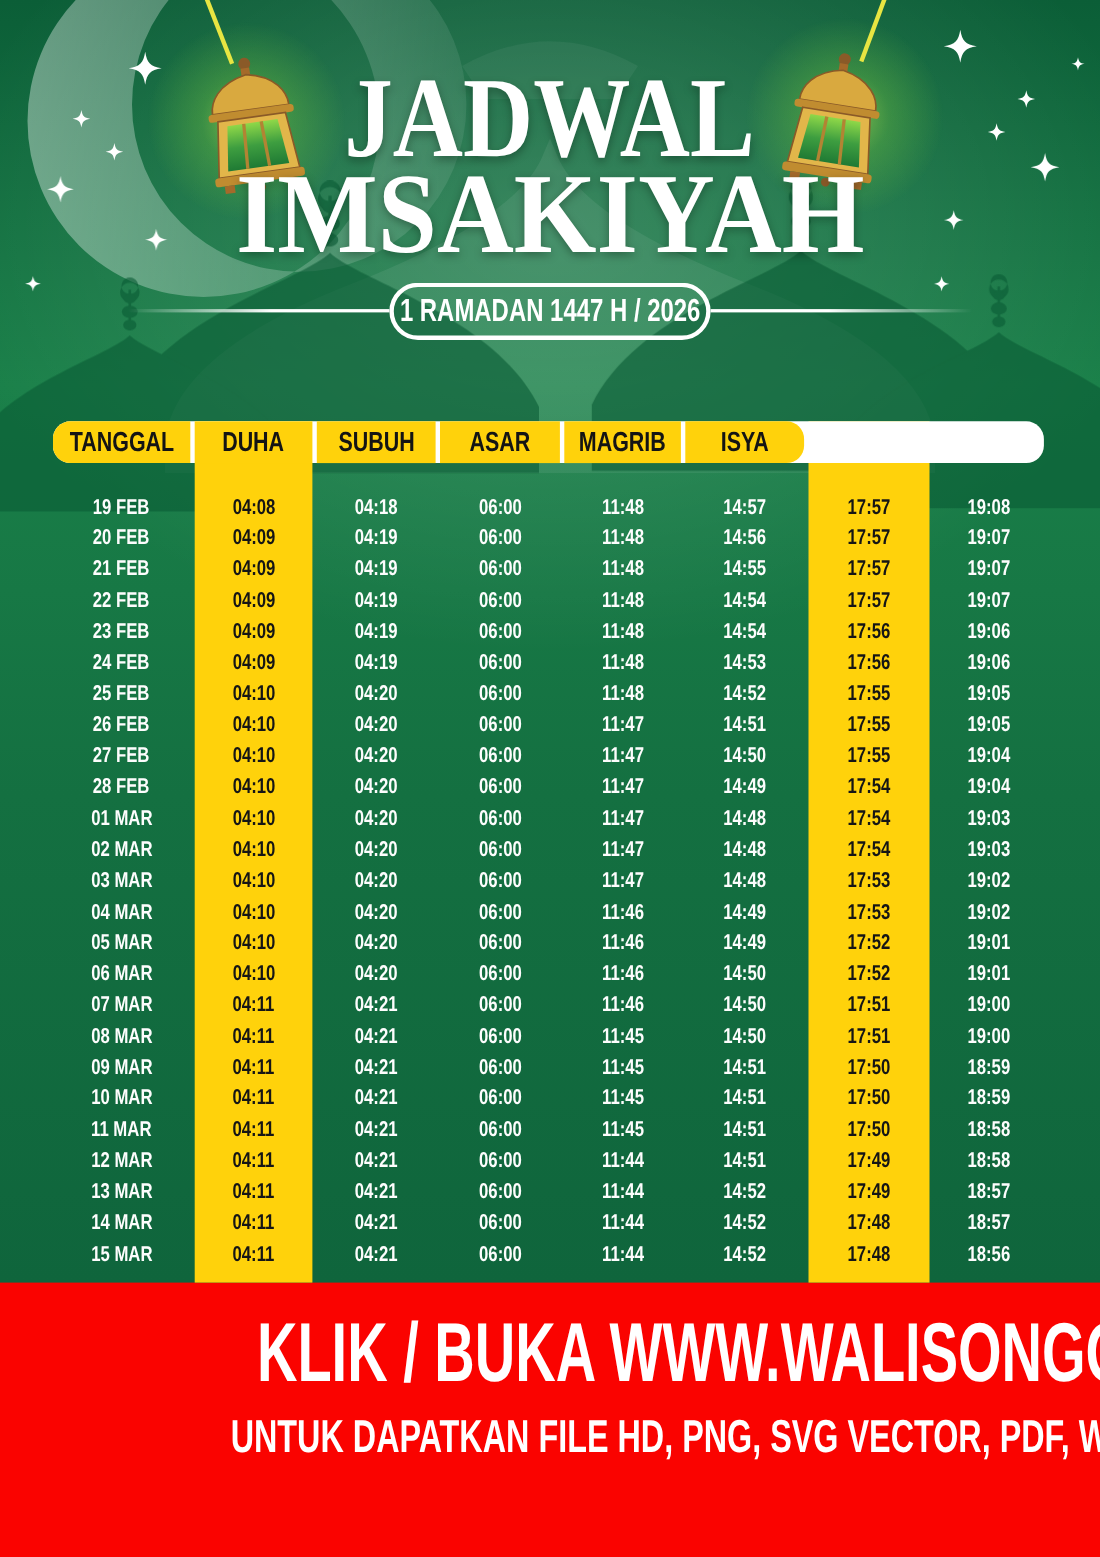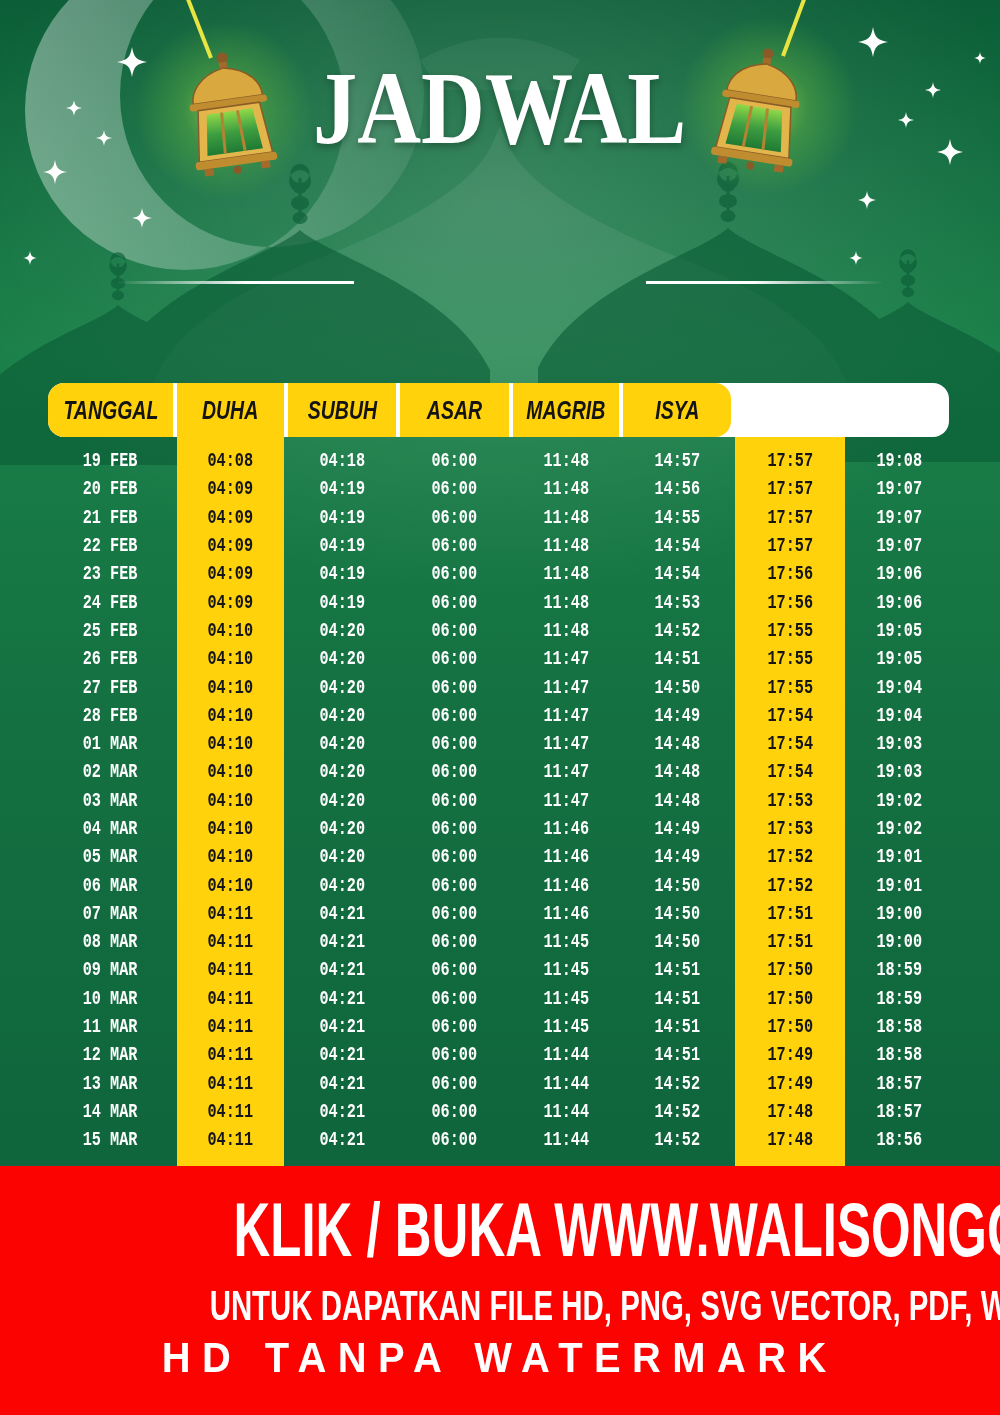--- a/index.html
+++ b/index.html
@@ -29,30 +29,30 @@
   .badge-line{position:absolute;top:281px;height:3px;width:238px;}
   .bl-left{left:116px;background:linear-gradient(90deg,rgba(255,255,255,0),#fff 55%);}
   .bl-right{left:646px;background:linear-gradient(270deg,rgba(255,255,255,0),#fff 55%);}
 
   .subtitle{position:absolute;left:0;top:318px;width:1000px;text-align:center;color:#fff;
       font-weight:bold;font-size:31px;line-height:1.2;}
 
   
   .table{position:absolute;left:48px;top:383px;width:901px;height:783px;}
   .grid8{display:grid;grid-template-columns:125px 107px 108px 109px 106px 108px 110px 100px;column-gap:4px;}
-  .thead{position:relative;z-index:3;height:54px;background:#fff;border-radius:16px;font-style:italic;}
+  .thead{position:relative;z-index:3;height:38px;background:#fff;border-radius:16px;}
   .th{background:#FFD20B;display:flex;align-items:center;justify-content:center;
       color:#141414;font-weight:bold;font-size:25px;}
   .th.first{border-radius:16px 0 0 16px;}
   .th.last{border-radius:0 16px 16px 0;text-align:center;}
   .strip{position:absolute;top:0;height:783px;background:#FFD20B;z-index:1;}
   .strip.imsak{left:129px;width:107px;}
   .strip.magrib{left:687px;width:110px;}
   .tbody{position:absolute;left:0;top:64px;width:901px;}
-  .row{position:relative;height:28.3px;font-family:Liberation Mono, monospace;}
+  .row{position:relative;height:28.3px;}
   .row.sage::before{content:'';position:absolute;left:0;right:0;top:1px;bottom:1px;
       background:#92B9A2;border-radius:13px;z-index:-1;}
   .row.partial{height:11px;overflow:hidden;}
   .row.partial::before{bottom:-16px;}
   .cell{display:flex;align-items:center;justify-content:center;}
   .cell span{position:relative;z-index:2;color:#FDFDFD;font-weight:bold;font-size:19.5px;}
   .cell.on-yellow span{color:#151515;}
 
   
   .banner{position:absolute;left:0;top:1166px;width:1000px;height:249px;background:#FA0300;}
@@ -158,23 +158,29 @@
       <rect x="-41" y="100" width="82" height="8" rx="3" fill="#C08C30"></rect>
       <rect x="-33" y="108" width="9" height="7" fill="#A56A2A"></rect>
       <rect x="24" y="108" width="9" height="7" fill="#A56A2A"></rect>
       <circle cx="0" cy="113" r="4" fill="#8A5A28"></circle>
     </g>
   </svg>
 
   <div class="title-line t1">
     <span class="sx" style="--sx:.85">JADWAL</span>
   </div>
+  <div class="title-line t2">
+    <span class="sx" style="--sx:.93">IMSAKIYAH</span>
+  </div>
 
   <div class="badge-line bl-left"></div>
   <div class="badge-line bl-right"></div>
+  <div class="badge">
+    <span class="sx" style="--sx:.75">1 RAMADAN 1447 H / 2026</span>
+  </div>
 
 
   <div class="table">
     <div class="strip imsak"></div>
     <div class="strip magrib"></div>
     <div class="thead grid8">
         <div class="th first">
           <span class="sx" style="--sx: .78;">TANGGAL</span>
         </div>
         <div class="th">
@@ -848,18 +854,15 @@
       </div>
   </div>
 
   <div class="banner">
     <div class="f1">
       <span class="sx" style="--sx:.67">KLIK / BUKA WWW.WALISONGO.CO.ID</span>
     </div>
     <div class="f2">
       <span class="sx" style="--sx:.70">UNTUK DAPATKAN FILE HD, PNG, SVG VECTOR, PDF, WORD, EXCEL</span>
     </div>
-    <div class="f3">
-      <span class="sx" style="--sx:.95">HD TANPA WATERMARK</span>
-    </div>
   </div>
 
 </div>
 
 </body></html>

